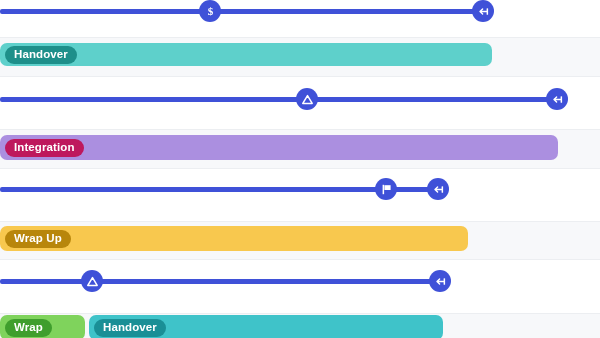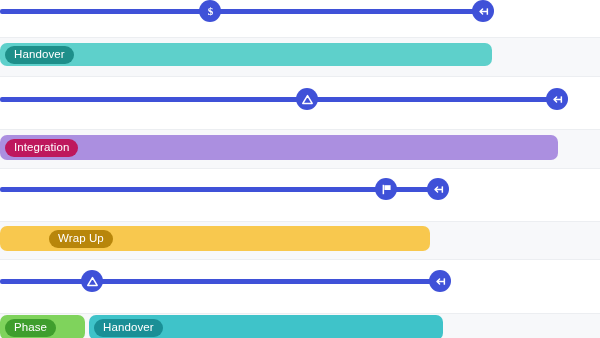--- a/index.html
+++ b/index.html
@@ -37,21 +37,21 @@
     border-radius: 7px;
     display: flex;
     align-items: center;
     box-sizing: border-box;
   }
   .bar-label {
     display: inline-block;
     border-radius: 9px;
     padding: 2px 9px 3px 9px;
     font-size: 11.5px;
-    font-weight: normal;
+    font-weight: bold;
     color: #ffffff;
     white-space: nowrap;
     letter-spacing: 0.1px;
     margin-left: 5px;
     line-height: 13px;
   }
   
   .link-row {
     position: absolute;
     left: 0;
@@ -136,38 +136,38 @@
             <path d="M4.4 2.2 L10.6 2.2 L10.6 7.0 L4.4 7.0 Z" fill="#ffffff"></path>
           </svg>
         </div>
         <div class="marker" title="←|" style="width: 22px; height: 22px; left: 427px; top: 178px; background: rgb(63, 81, 216);">
           <svg width="13" height="13" viewBox="0 0 13 13">
             <path d="M9.6 6.5 L3.2 6.5 M5.6 3.9 L3.0 6.5 L5.6 9.1" fill="none" stroke="#ffffff" stroke-width="1.4" stroke-linecap="round" stroke-linejoin="round"></path>
             <rect x="9.6" y="3.2" width="1.5" height="6.6" rx="0.6" fill="#ffffff"></rect>
           </svg>
         </div>
       </div>
-      <div class="bar" style="left: 0px; width: 430px; top: 226px; height: 25px; background: rgb(248, 200, 78); padding-left: 44px;">
+      <div class="bar" style="left: 0px; width: 468px; top: 226px; height: 25px; background: rgb(248, 200, 78);">
         <span class="bar-label" style="background: rgb(184, 134, 11);">Wrap Up</span>
       </div>
       <div class="link-row" style="top: 0px;">
         <div class="link-line" style="left: 0px; width: 443px; top: 279px; background: rgb(63, 81, 216);"></div>
         <div class="marker" title="▲" style="width: 22px; height: 22px; left: 81px; top: 270px; background: rgb(63, 81, 216);">
           <svg width="13" height="13" viewBox="0 0 13 13">
             <path d="M6.5 2.6 L11.2 10.4 L1.8 10.4 Z" fill="none" stroke="#ffffff" stroke-width="1.5" stroke-linejoin="round"></path>
           </svg>
         </div>
         <div class="marker" title="←|" style="width: 22px; height: 22px; left: 429px; top: 270px; background: rgb(63, 81, 216);">
           <svg width="13" height="13" viewBox="0 0 13 13">
             <path d="M9.6 6.5 L3.2 6.5 M5.6 3.9 L3.0 6.5 L5.6 9.1" fill="none" stroke="#ffffff" stroke-width="1.4" stroke-linecap="round" stroke-linejoin="round"></path>
             <rect x="9.6" y="3.2" width="1.5" height="6.6" rx="0.6" fill="#ffffff"></rect>
           </svg>
         </div>
       </div>
       <div class="bar" style="left: 0px; width: 85px; top: 315px; height: 25px; background: rgb(127, 211, 92);">
-        <span class="bar-label" style="background: rgb(63, 158, 45);">Phase</span>
+        <span class="bar-label" style="background: rgb(63, 158, 45);">Wrap</span>
       </div>
       <div class="bar" style="left: 89px; width: 354px; top: 315px; height: 25px; background: rgb(63, 195, 201);">
         <span class="bar-label" style="background: rgb(26, 143, 150);">Handover</span>
       </div>
     </div>
 
 </div>
 
 </body></html>

